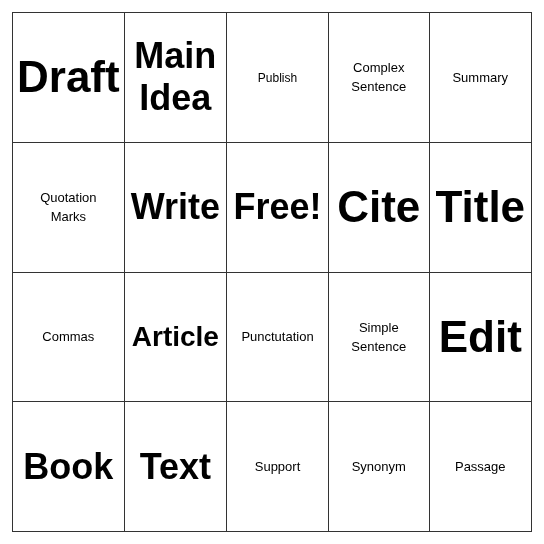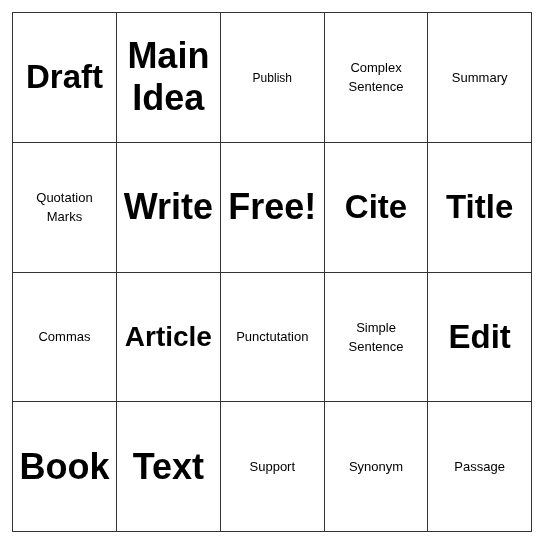--- a/index.html
+++ b/index.html
@@ -37,21 +37,21 @@
       font-size: 13px;
       line-height: 1.3;
     }
 
     .text-medium {
       font-size: 12px;
       font-weight: normal;
     }
 
     .text-xlarge {
-      font-size: 33px;
+      font-size: 44px;
       font-weight: bold;
     }
 
     .text-medium-bold {
       font-size: 28px;
       font-weight: bold;
     }
 
     .text-large-bold {
       font-size: 36px;

